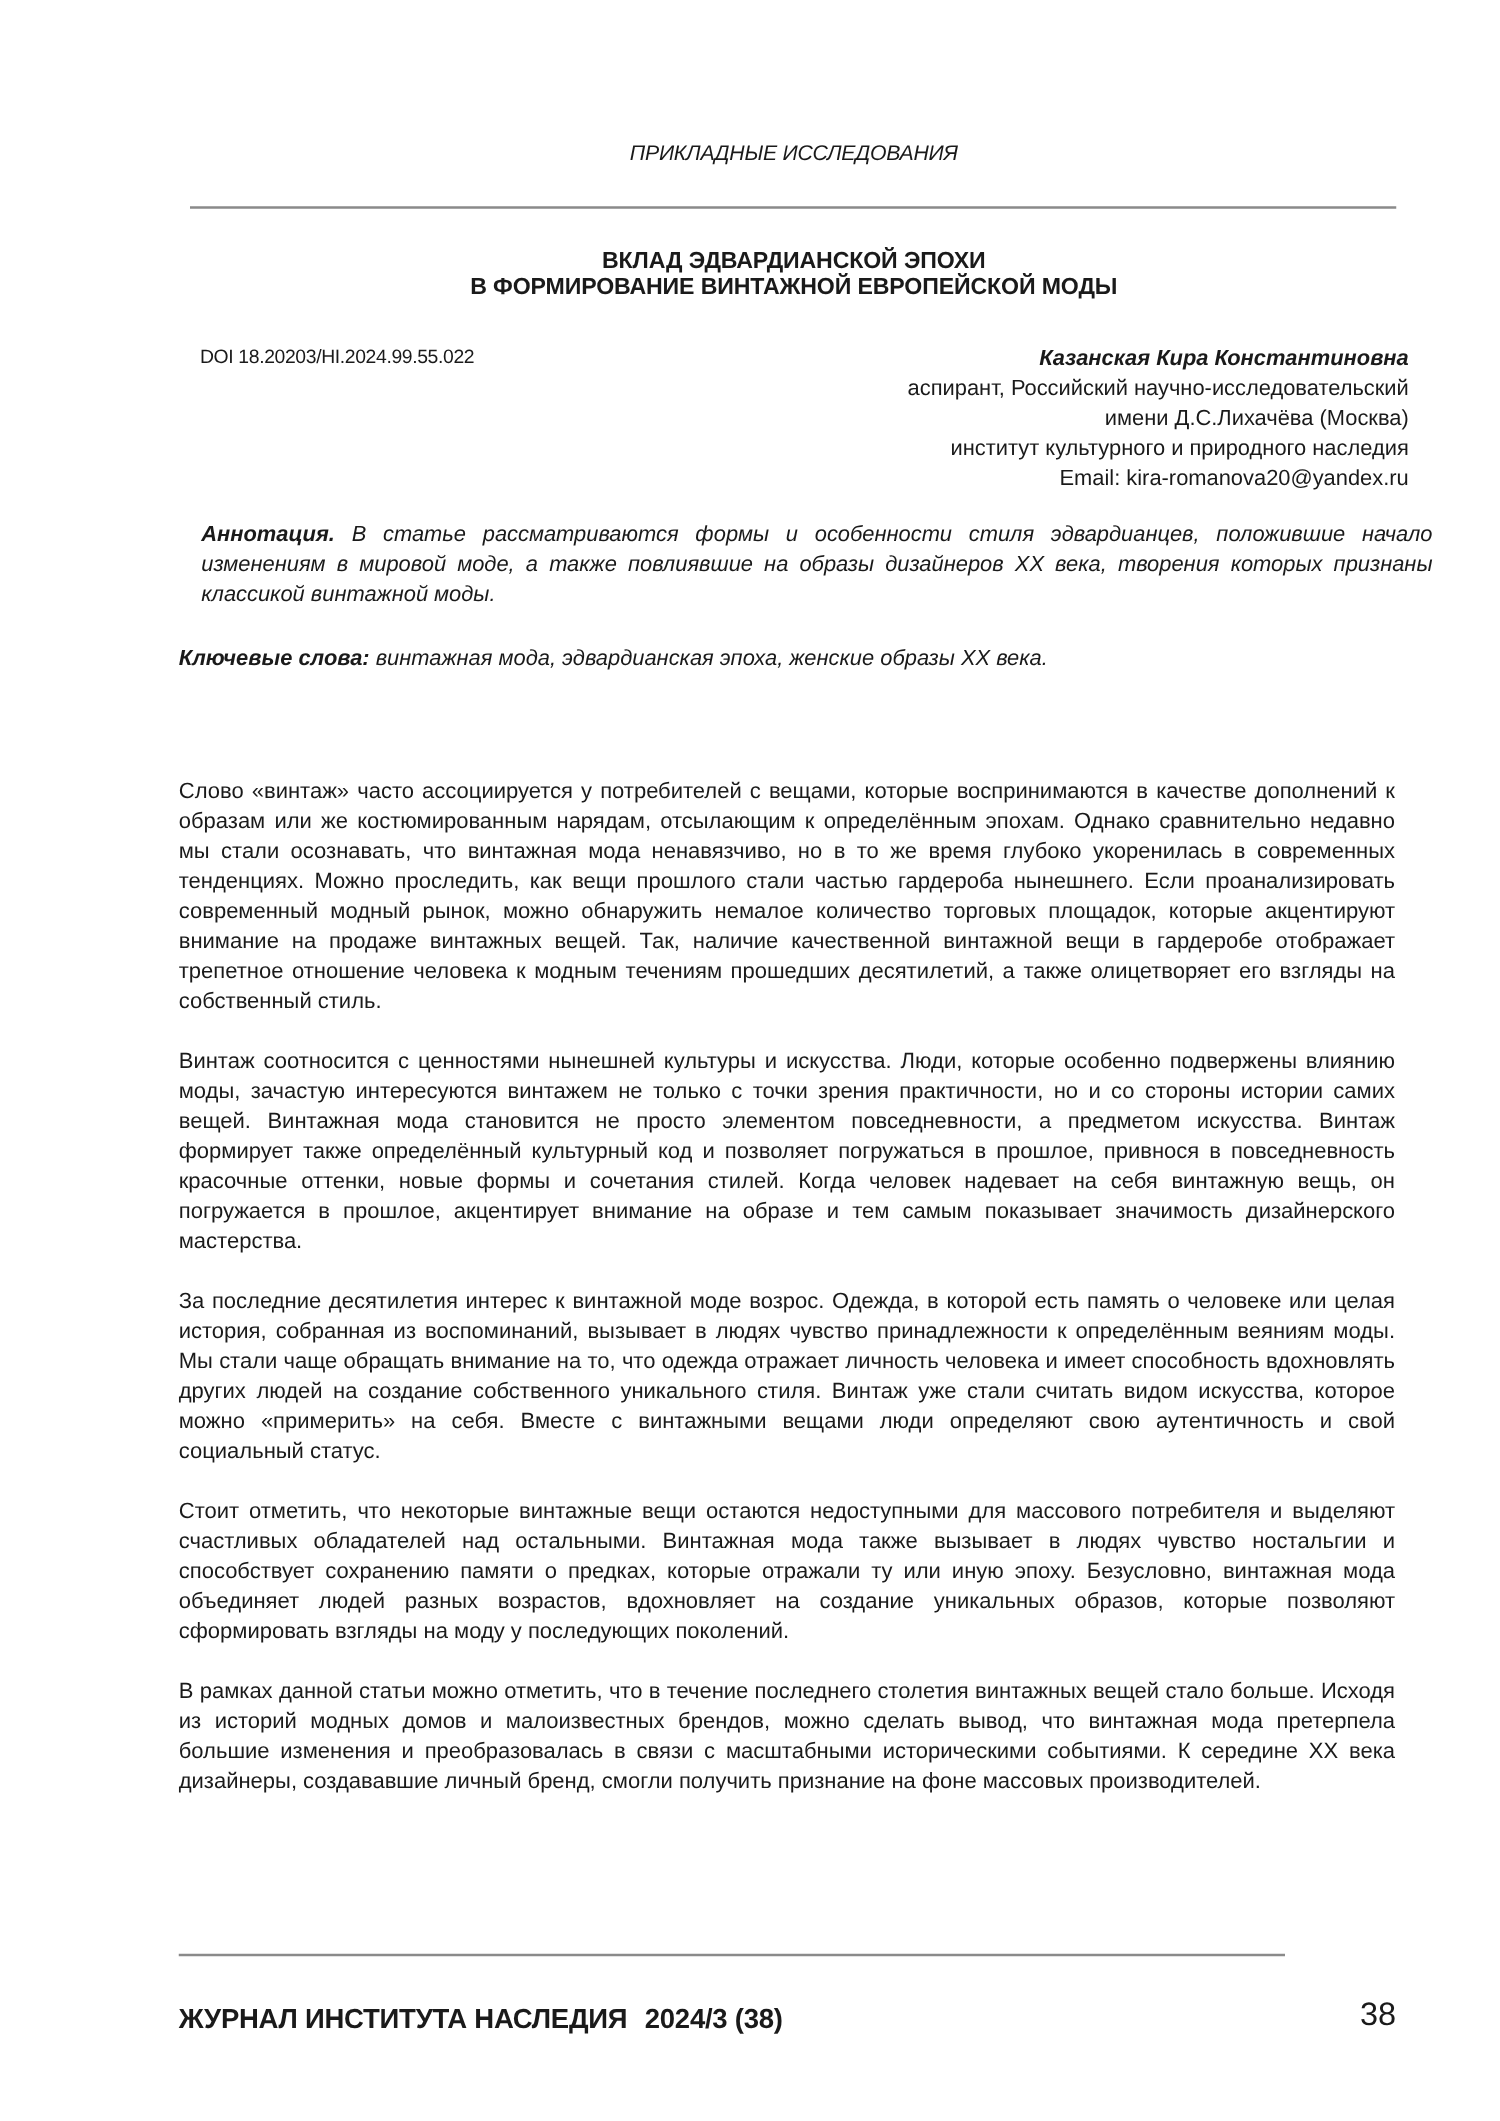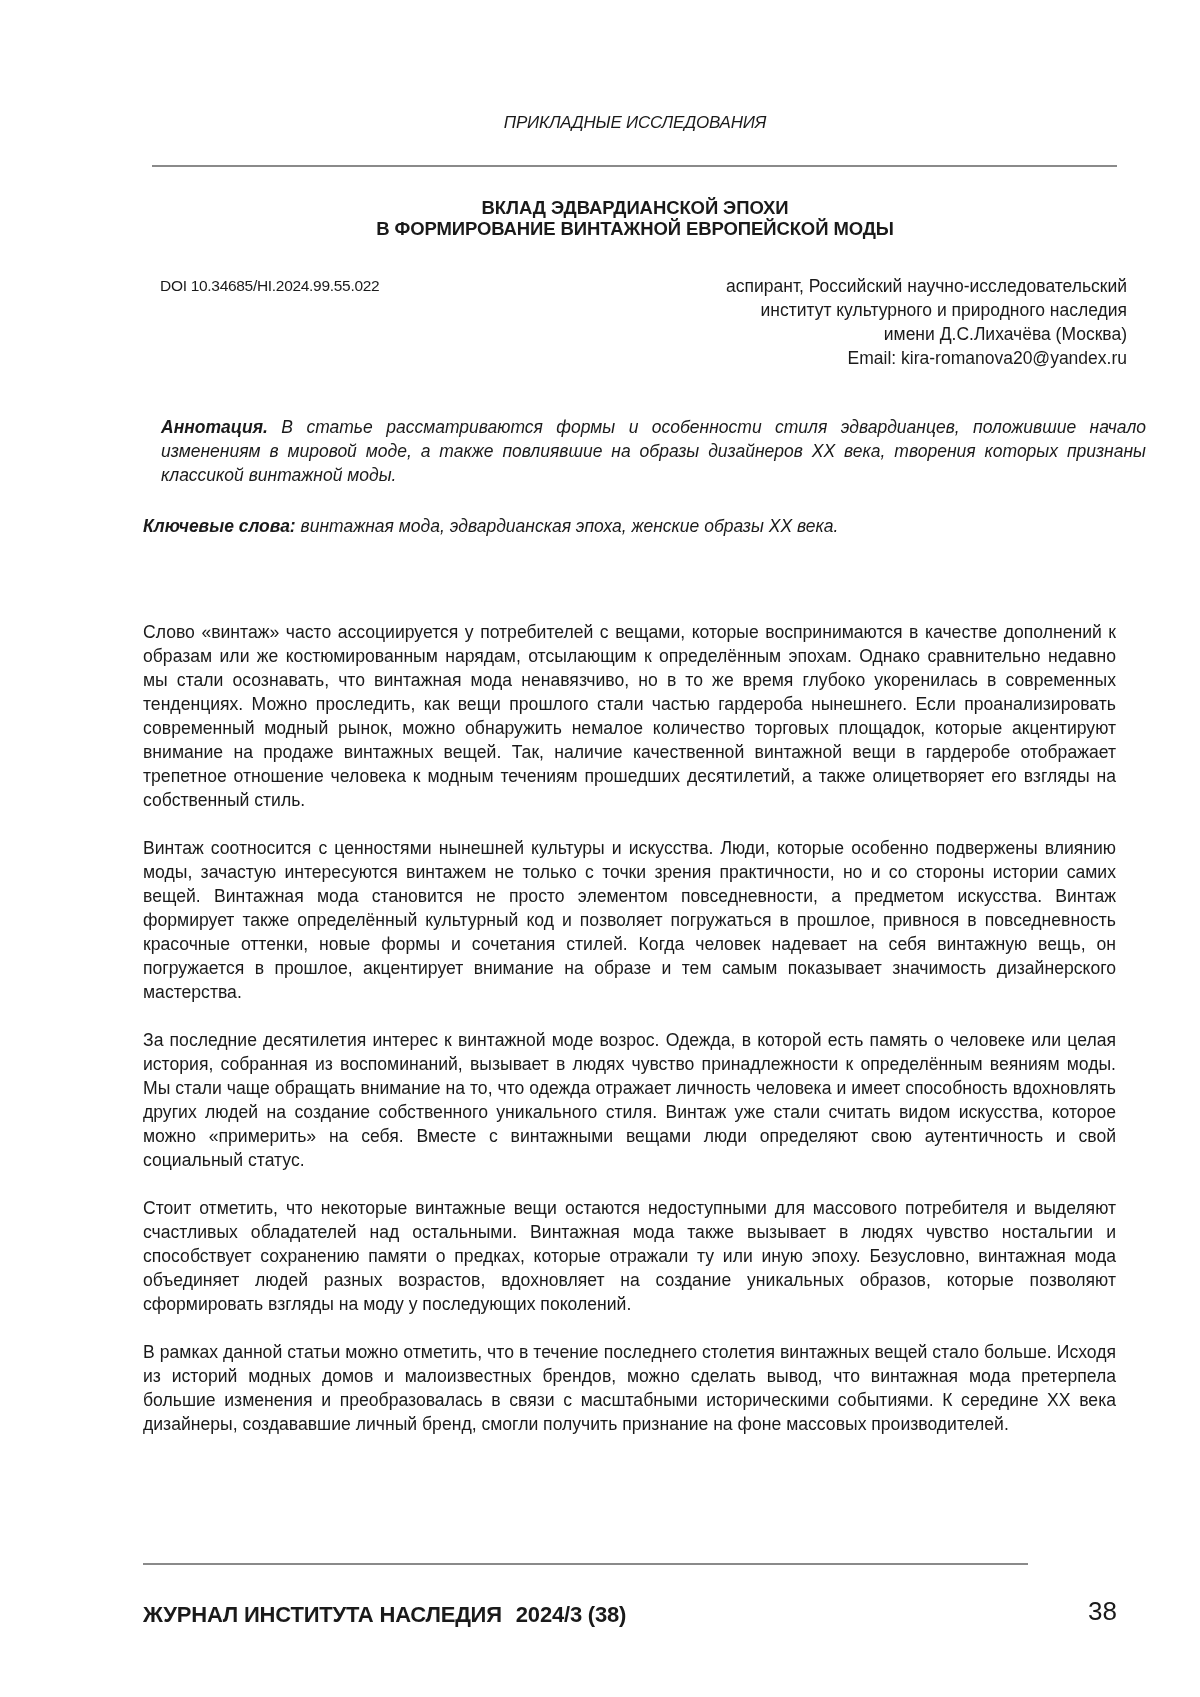--- a/index.html
+++ b/index.html
@@ -53,26 +53,27 @@
 <body>
 
 <div class="abs section-label">ПРИКЛАДНЫЕ ИССЛЕДОВАНИЯ</div>
 <div class="abs rule top"></div>
 
 <div class="abs title">
   <div>ВКЛАД ЭДВАРДИАНСКОЙ ЭПОХИ</div>
   <div>В ФОРМИРОВАНИЕ ВИНТАЖНОЙ ЕВРОПЕЙСКОЙ МОДЫ</div>
 </div>
 
-<div class="abs doi">DOI 10.34685/HI.2024.99.55.022</div>
+<div class="abs doi">DOI 18.20203/HI.2024.99.55.022</div>
 
 <div class="abs author">
+  <div class="name">Казанская Кира Константиновна</div>
   <div>аспирант, Российский научно-исследовательский</div>
+  <div>имени Д.С.Лихачёва (Москва)</div>
   <div>институт культурного и природного наследия</div>
-  <div>имени Д.С.Лихачёва (Москва)</div>
   <div>Email: kira-romanova20@yandex.ru</div>
 </div>
 
 <div class="abs abstract">
   <span class="lead">Аннотация.</span><span> В статье рассматриваются формы и особенности стиля эдвардианцев, положившие начало изменениям в мировой моде, а также повлиявшие на образы дизайнеров XX века, творения которых признаны классикой винтажной моды.</span>
 </div>
 
 <div class="abs keywords">
   <span class="lead">Ключевые слова:</span><span> винтажная мода, эдвардианская эпоха, женские образы XX века.</span>
 </div>

